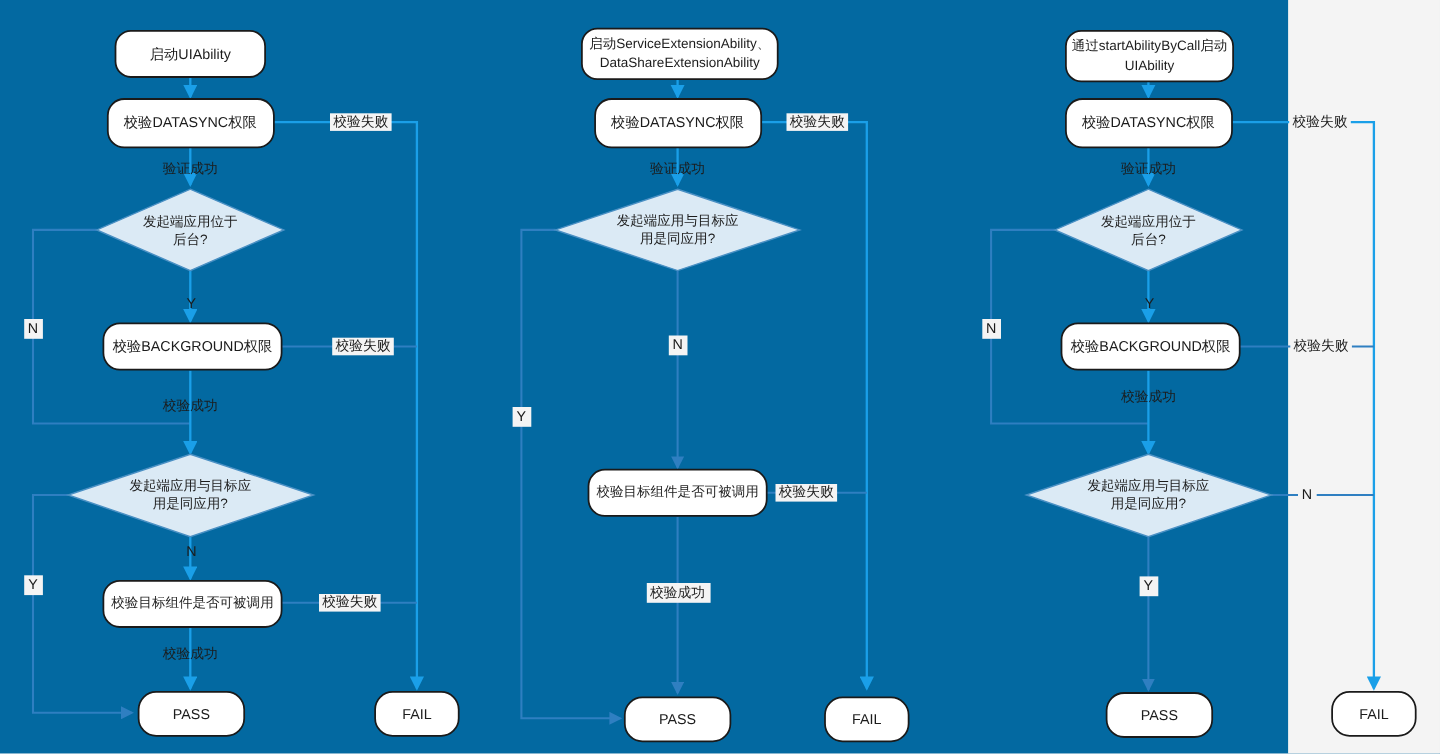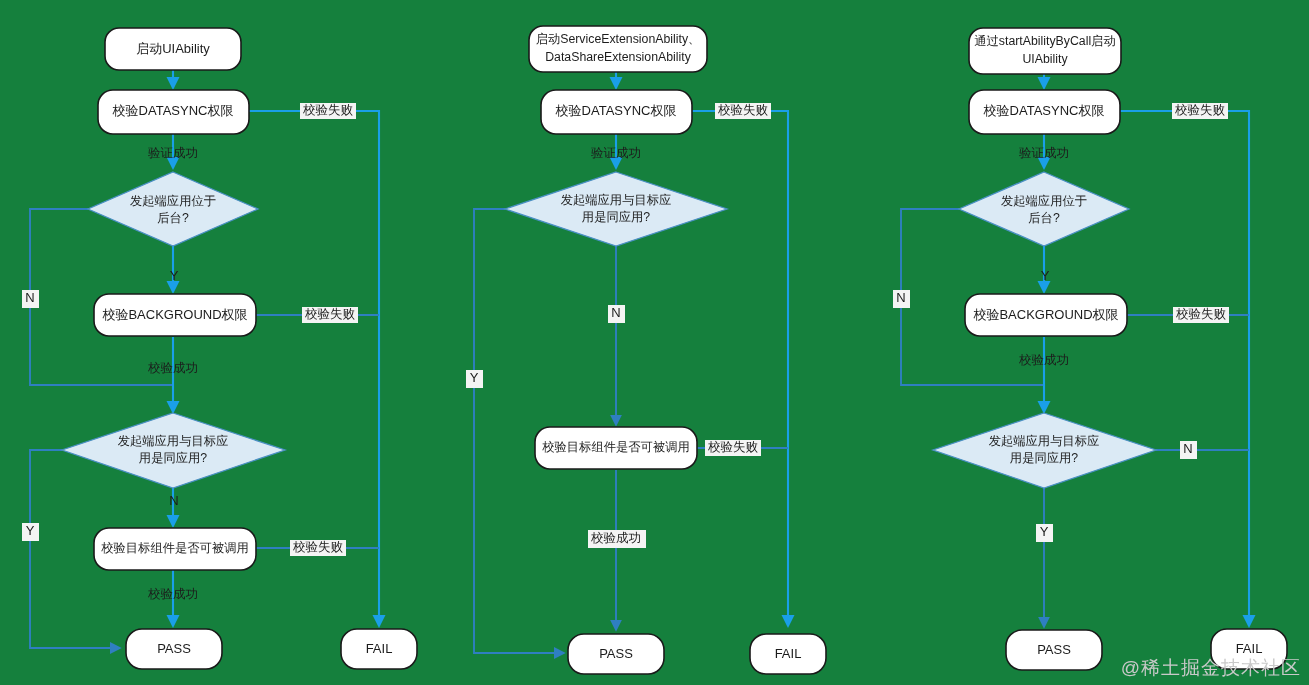--- a/index.html
+++ b/index.html
@@ -8,23 +8,23 @@
     background: #f4f4f4;
   }
   body {
     width: 1309px;
     height: 685px;
     font-family: "Liberation Sans", "DejaVu Sans", sans-serif;
     overflow: hidden;
   }
   #canvas {
     position: relative;
-    width: 1309px;
+    width: 1171px;
     height: 685px;
-    background: #15803d;
+    background: #0369a1;
   }
   svg.flow {
     position: absolute;
     top: 0;
     left: 0;
     width: 1309px;
     height: 685px;
   }
   .node-rect {
     fill: #ffffff;
@@ -284,15 +284,14 @@
       <text class="edge-label" x="1044" y="361">校验成功</text>
 
       <rect x="1180" y="441" width="17" height="18" fill="#f4f4f4"></rect>
       <text class="edge-label latin" x="1188" y="450">N</text>
 
       <rect x="1036" y="524" width="17" height="18" fill="#f4f4f4"></rect>
       <text class="edge-label latin" x="1044" y="533">Y</text>
     </g>
   </svg>
 
-  <div class="watermark">@稀土掘金技术社区</div>
 
 </div>
 
 </body></html>

